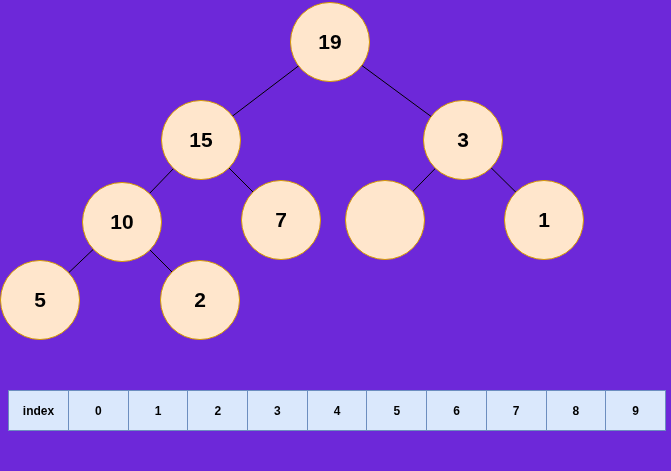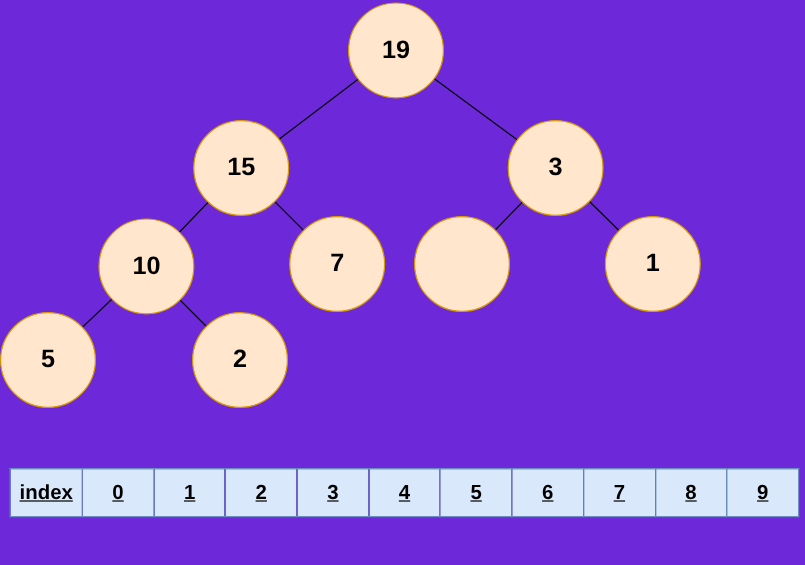--- a/index.html
+++ b/index.html
@@ -50,27 +50,26 @@
     width: 658px;
     border-collapse: collapse;
     table-layout: fixed;
     z-index: 2;
   }
   table.array-table td {
     background: var(--table-fill, #DAE8FC);
     border: 1px solid var(--table-stroke, #6C8EBF);
     text-align: center;
     vertical-align: middle;
-    font-size: 17px;
+    font-size: 12px;
     font-weight: bold;
     color: var(--text-color, #000);
     height: 37px;
     padding: 0;
     overflow: hidden;
-    text-decoration: underline;
   }
   table.array-table tr:last-child td { height: 39px; }
   table.array-table td.hdr { text-align: center; }
   .watermark {
     position: absolute;
     right: 3px;
     top: 448px;
     z-index: 3;
     font-size: 12px;
     color: var(--watermark-color, rgba(255,255,255,0.8));

